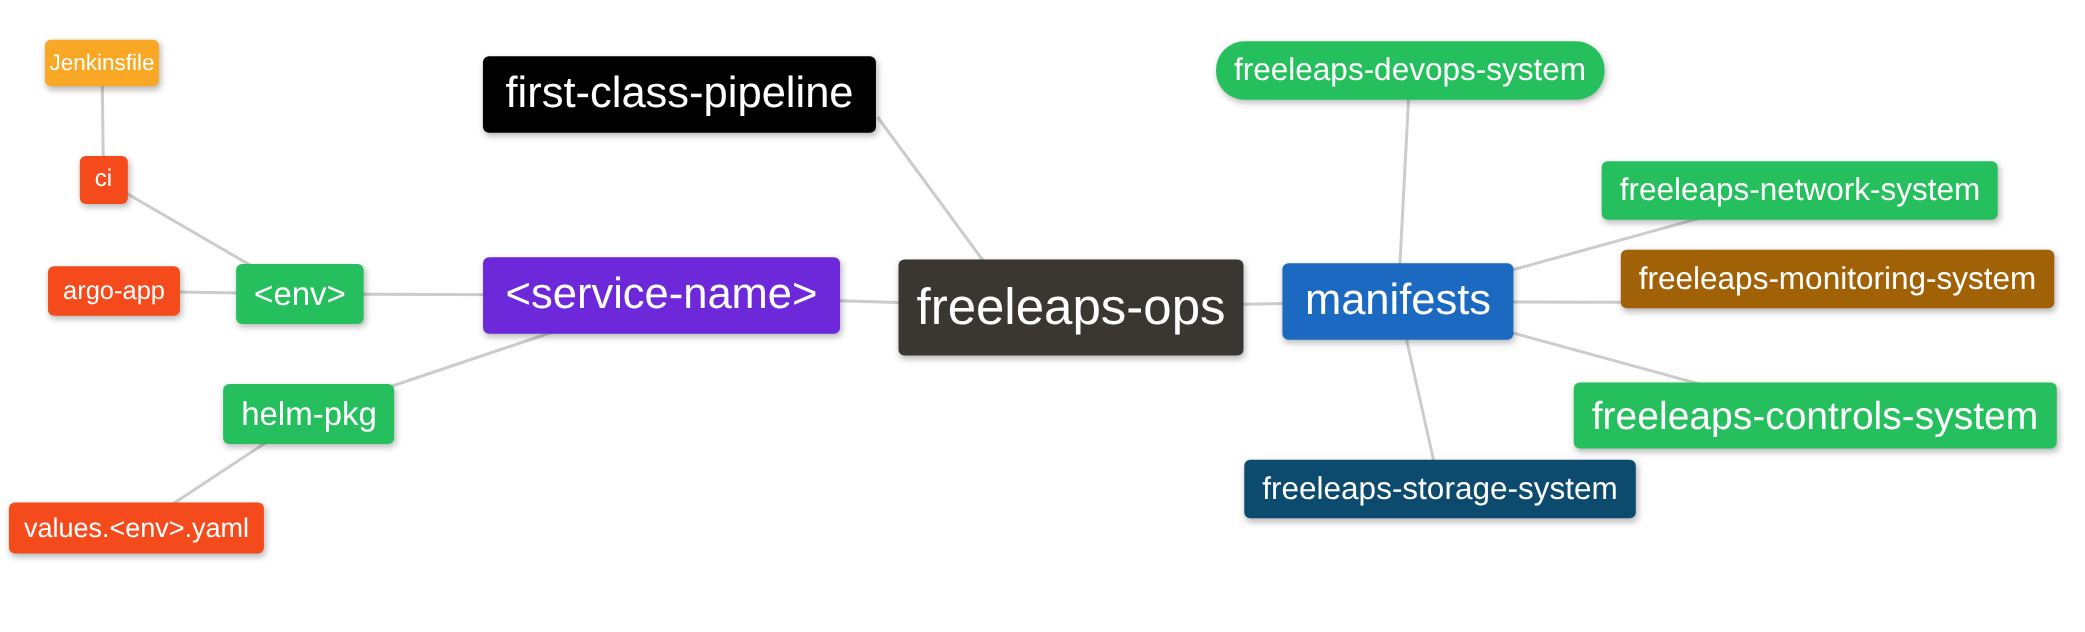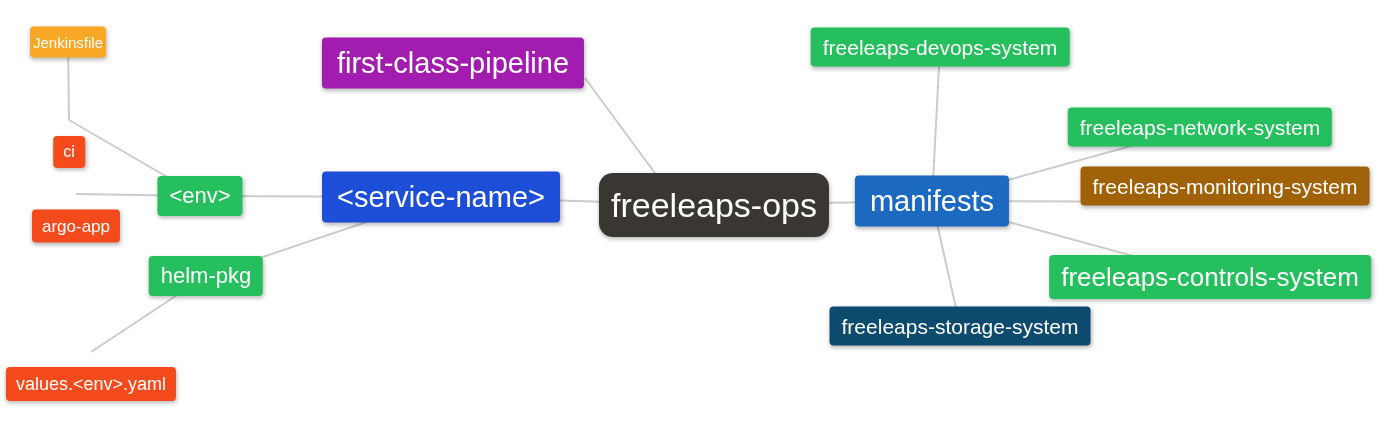--- a/index.html
+++ b/index.html
@@ -35,24 +35,24 @@
     position: absolute;
     transform: translate(-50%, -50%);
     color: #ffffff;
     white-space: nowrap;
     line-height: 1;
     border-radius: 4px;
     box-shadow: 1px 2px 4px rgba(0,0,0,0.28);
     cursor: pointer;
     user-select: none;
   }
-  .lv-root   { padding: 15px 12px; border-radius: 14px; }
+  .lv-root   { padding: 15px 12px; }
   .lv-level1 { padding: 11px 15px; }
   .lv-level2 { padding: 9px 12px; }
-  .lv-level3 { padding: 8px 10px; margin-top: 32px; }
+  .lv-level3 { padding: 8px 10px; }
   .lv-level4 { padding: 8px 3px; }
 </style>
 </head>
 <body>
 
 <div class="stage">
   <svg class="edge-layer" viewBox="0 0 1390 421" xmlns="http://www.w3.org/2000/svg">
       <line x1="68" y1="42" x2="69" y2="120" stroke="#cccccc" stroke-width="2"></line>
       <line x1="69" y1="120" x2="200" y2="196" stroke="#cccccc" stroke-width="2"></line>
       <line x1="76" y1="194" x2="200" y2="196" stroke="#cccccc" stroke-width="2"></line>
@@ -63,28 +63,28 @@
       <line x1="441" y1="197" x2="714" y2="205" stroke="#cccccc" stroke-width="2"></line>
       <line x1="714" y1="205" x2="932" y2="201" stroke="#cccccc" stroke-width="2"></line>
       <line x1="932" y1="201" x2="940" y2="47" stroke="#cccccc" stroke-width="2"></line>
       <line x1="932" y1="201" x2="1200" y2="127" stroke="#cccccc" stroke-width="2"></line>
       <line x1="932" y1="201" x2="1213" y2="202" stroke="#cccccc" stroke-width="2"></line>
       <line x1="932" y1="201" x2="1210" y2="277" stroke="#cccccc" stroke-width="2"></line>
       <line x1="932" y1="201" x2="960" y2="326" stroke="#cccccc" stroke-width="2"></line>
     </svg>
   <div class="node-layer">
       <div class="node lv-root" style="left: 714px; top: 205px; font-size: 34px; background: rgb(58, 55, 51); color: rgb(255, 255, 255);">freeleaps-ops</div>
-      <div class="node lv-level1" style="left: 453px; top: 63px; font-size: 29px; background: #a21caf; color: rgb(255, 255, 255);">first-class-pipeline</div>
-      <div class="node lv-level1" style="left: 441px; top: 197px; font-size: 29px; background: #1d4ed8; color: rgb(255, 255, 255);">&lt;service-name&gt;</div>
+      <div class="node lv-level1" style="left: 453px; top: 63px; font-size: 29px; background: #000000; color: rgb(255, 255, 255);">first-class-pipeline</div>
+      <div class="node lv-level1" style="left: 441px; top: 197px; font-size: 29px; background: #6d28d9; color: rgb(255, 255, 255);">&lt;service-name&gt;</div>
       <div class="node lv-level1" style="left: 932px; top: 201px; font-size: 29px; background: rgb(28, 105, 194); color: rgb(255, 255, 255);">manifests</div>
       <div class="node lv-level2" style="left: 200px; top: 196px; font-size: 22px; background: rgb(37, 192, 93); color: rgb(255, 255, 255);">&lt;env&gt;</div>
       <div class="node lv-level2" style="left: 206px; top: 276px; font-size: 22px; background: rgb(37, 192, 93); color: rgb(255, 255, 255);">helm-pkg</div>
       <div class="node lv-level3" style="left: 69px; top: 120px; font-size: 16px; background: rgb(245, 74, 28); color: rgb(255, 255, 255);">ci</div>
       <div class="node lv-level3" style="left: 76px; top: 194px; font-size: 17px; background: rgb(245, 74, 28); color: rgb(255, 255, 255);">argo-app</div>
       <div class="node lv-level3" style="left: 91px; top: 352px; font-size: 18px; background: rgb(245, 74, 28); color: rgb(255, 255, 255);">values.&lt;env&gt;.yaml</div>
       <div class="node lv-level4" style="left: 68px; top: 42px; font-size: 15px; background: rgb(249, 168, 37); color: rgb(255, 255, 255);">Jenkinsfile</div>
-      <div class="node lv-level2" style="left: 940px; top: 47px; font-size: 21px; background: rgb(37, 192, 93); color: rgb(255, 255, 255);">freeleaps-devops-system</div>
+      <div class="node lv-level2" style="left: 940px; top: 47px; font-size: 21px; background: rgb(37, 192, 93); color: rgb(255, 255, 255); border-radius: 19px;">freeleaps-devops-system</div>
       <div class="node lv-level2" style="left: 1200px; top: 127px; font-size: 21px; background: rgb(37, 192, 93); color: rgb(255, 255, 255);">freeleaps-network-system</div>
       <div class="node lv-level2" style="left: 1213px; top: 186px; font-size: 21px; background: #a16207; color: rgb(255, 255, 255); margin-left: 12px;">freeleaps-monitoring-system</div>
       <div class="node lv-level2" style="left: 1210px; top: 277px; font-size: 26px; background: rgb(37, 192, 93); color: rgb(255, 255, 255);">freeleaps-controls-system</div>
       <div class="node lv-level2" style="left: 960px; top: 326px; font-size: 21px; background: #0c4a6e; color: rgb(255, 255, 255);">freeleaps-storage-system</div>
     </div>
 </div>
 
 </body></html>

